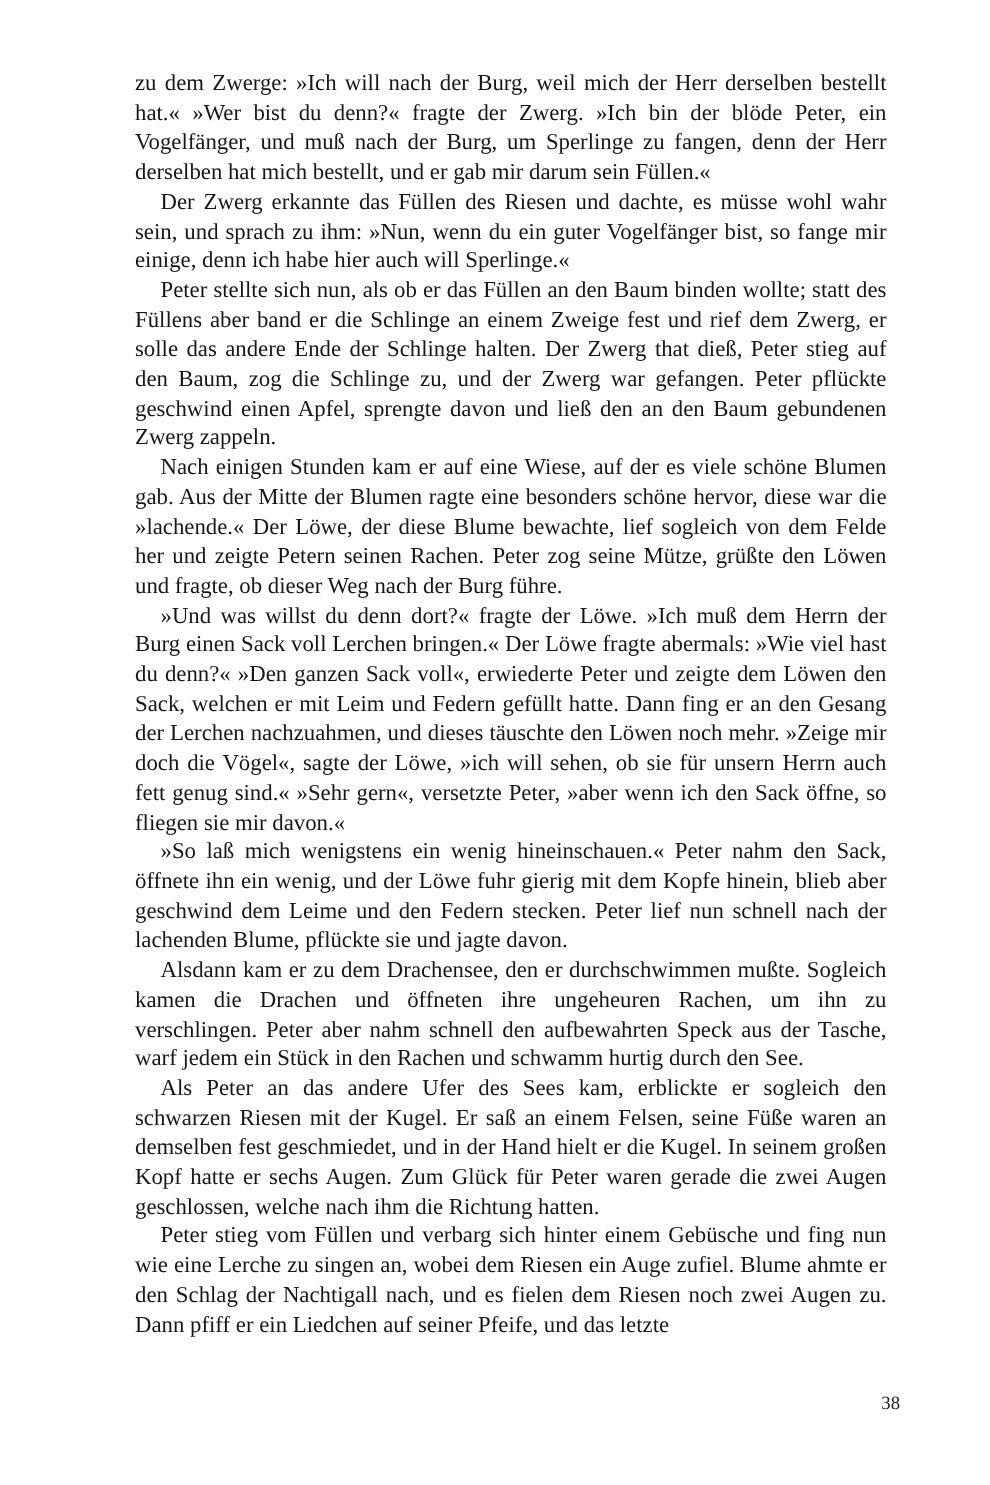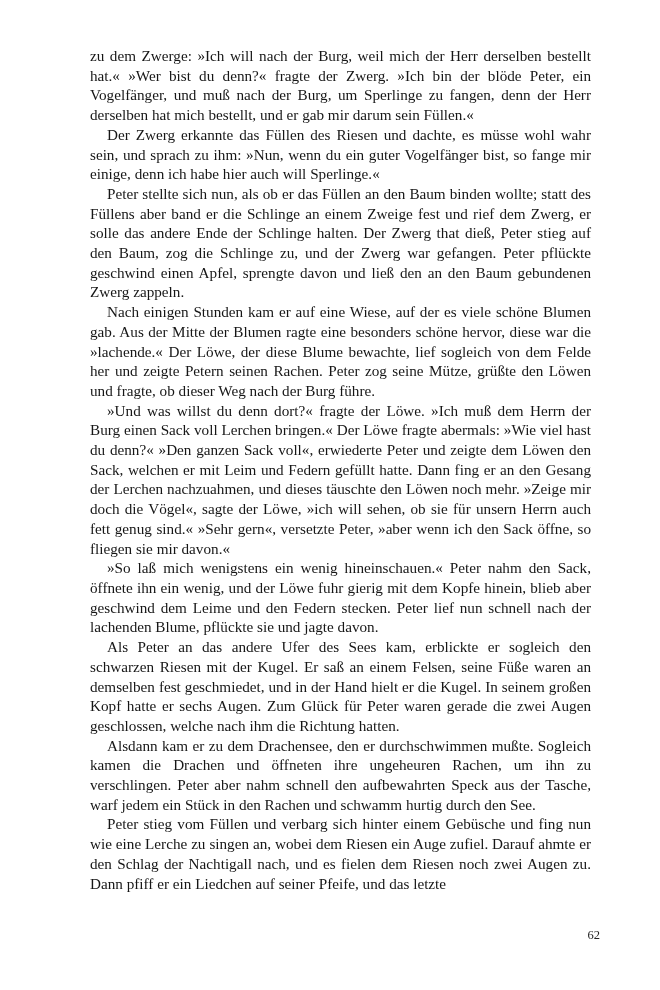--- a/index.html
+++ b/index.html
@@ -51,18 +51,18 @@
 <body>
 
 <div class="page">
   <div class="text-block" id="text-block" lang="de">
       <p class="no-indent">zu dem Zwerge: »Ich will nach der Burg, weil mich der Herr derselben bestellt hat.« »Wer bist du denn?« fragte der Zwerg. »Ich bin der blöde Peter, ein Vogelfänger, und muß nach der Burg, um Sperlinge zu fangen, denn der Herr derselben hat mich bestellt, und er gab mir darum sein Füllen.«</p>
       <p>Der Zwerg erkannte das Füllen des Riesen und dachte, es müsse wohl wahr sein, und sprach zu ihm: »Nun, wenn du ein guter Vogelfänger bist, so fange mir einige, denn ich habe hier auch will Sperlinge.«</p>
       <p>Peter stellte sich nun, als ob er das Füllen an den Baum binden wollte; statt des Füllens aber band er die Schlinge an einem Zweige fest und rief dem Zwerg, er solle das andere Ende der Schlinge halten. Der Zwerg that dieß, Peter stieg auf den Baum, zog die Schlinge zu, und der Zwerg war gefangen. Peter pflückte geschwind einen Apfel, sprengte davon und ließ den an den Baum gebundenen Zwerg zappeln.</p>
       <p>Nach einigen Stunden kam er auf eine Wiese, auf der es viele schöne Blumen gab. Aus der Mitte der Blumen ragte eine besonders schöne hervor, diese war die »lachende.« Der Löwe, der diese Blume bewachte, lief sogleich von dem Felde her und zeigte Petern seinen Rachen. Peter zog seine Mütze, grüßte den Löwen und fragte, ob dieser Weg nach der Burg führe.</p>
       <p>»Und was willst du denn dort?« fragte der Löwe. »Ich muß dem Herrn der Burg einen Sack voll Lerchen bringen.« Der Löwe fragte abermals: »Wie viel hast du denn?« »Den ganzen Sack voll«, erwiederte Peter und zeigte dem Löwen den Sack, welchen er mit Leim und Federn gefüllt hatte. Dann fing er an den Gesang der Lerchen nachzuahmen, und dieses täuschte den Löwen noch mehr. »Zeige mir doch die Vögel«, sagte der Löwe, »ich will sehen, ob sie für unsern Herrn auch fett genug sind.« »Sehr gern«, versetzte Peter, »aber wenn ich den Sack öffne, so fliegen sie mir davon.«</p>
       <p>»So laß mich wenigstens ein wenig hineinschauen.« Peter nahm den Sack, öffnete ihn ein wenig, und der Löwe fuhr gierig mit dem Kopfe hinein, blieb aber geschwind dem Leime und den Federn stecken. Peter lief nun schnell nach der lachenden Blume, pflückte sie und jagte davon.</p>
+      <p>Alsdann kam er zu dem Drachensee, den er durchschwimmen mußte. Sogleich kamen die Drachen und öffneten ihre ungeheuren Rachen, um ihn zu verschlingen. Peter aber nahm schnell den aufbewahrten Speck aus der Tasche, warf jedem ein Stück in den Rachen und schwamm hurtig durch den See.</p>
       <p>Als Peter an das andere Ufer des Sees kam, erblickte er sogleich den schwarzen Riesen mit der Kugel. Er saß an einem Felsen, seine Füße waren an demselben fest geschmiedet, und in der Hand hielt er die Kugel. In seinem großen Kopf hatte er sechs Augen. Zum Glück für Peter waren gerade die zwei Augen geschlossen, welche nach ihm die Richtung hatten.</p>
-      <p>Alsdann kam er zu dem Drachensee, den er durchschwimmen mußte. Sogleich kamen die Drachen und öffneten ihre ungeheuren Rachen, um ihn zu verschlingen. Peter aber nahm schnell den aufbewahrten Speck aus der Tasche, warf jedem ein Stück in den Rachen und schwamm hurtig durch den See.</p>
-      <p>Peter stieg vom Füllen und verbarg sich hinter einem Gebüsche und fing nun wie eine Lerche zu singen an, wobei dem Riesen ein Auge zufiel. Darauf ahmte er den Schlag der Nachtigall nach, und es fielen dem Riesen noch zwei Augen zu. Dann pfiff er ein Liedchen auf seiner Pfeife, und das letzte</p>
+      <p>Peter stieg vom Füllen und verbarg sich hinter einem Gebüsche und fing nun wie eine Lerche zu singen an, wobei dem Riesen ein Auge zufiel. Blume ahmte er den Schlag der Nachtigall nach, und es fielen dem Riesen noch zwei Augen zu. Dann pfiff er ein Liedchen auf seiner Pfeife, und das letzte</p>
     </div>
-  <div class="page-number">62</div>
+  <div class="page-number">38</div>
 </div>
 
 </body></html>

